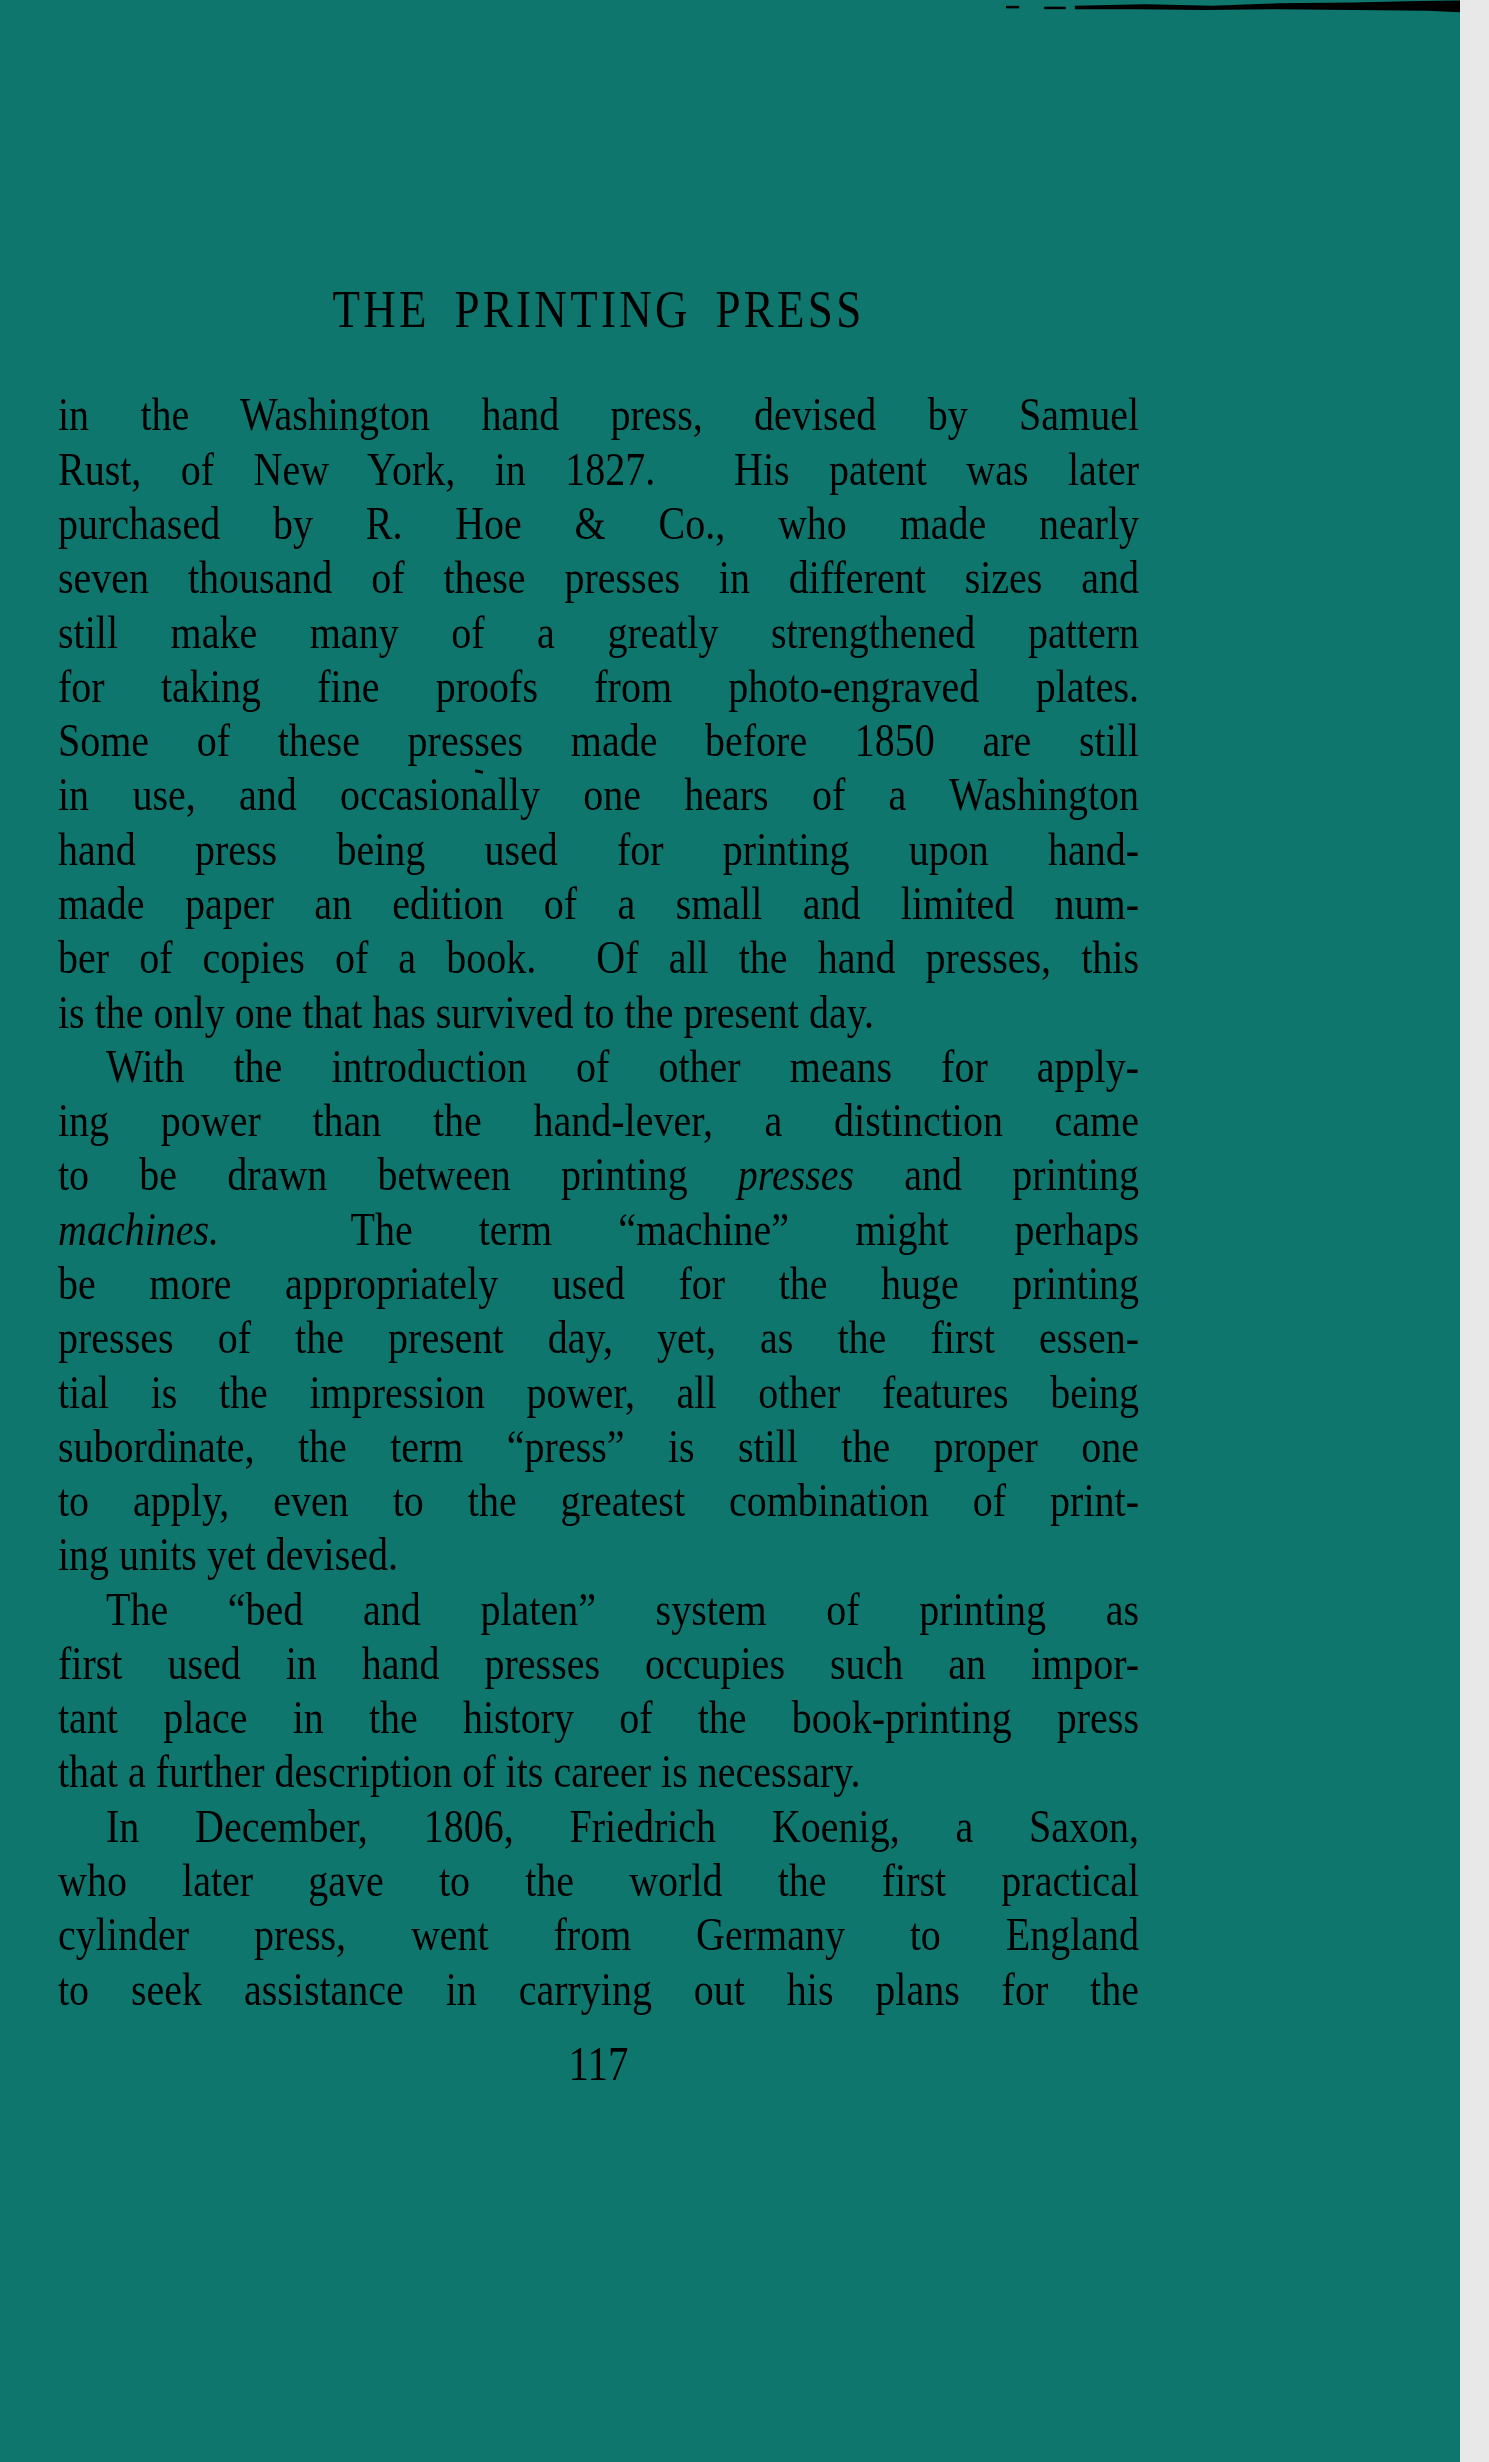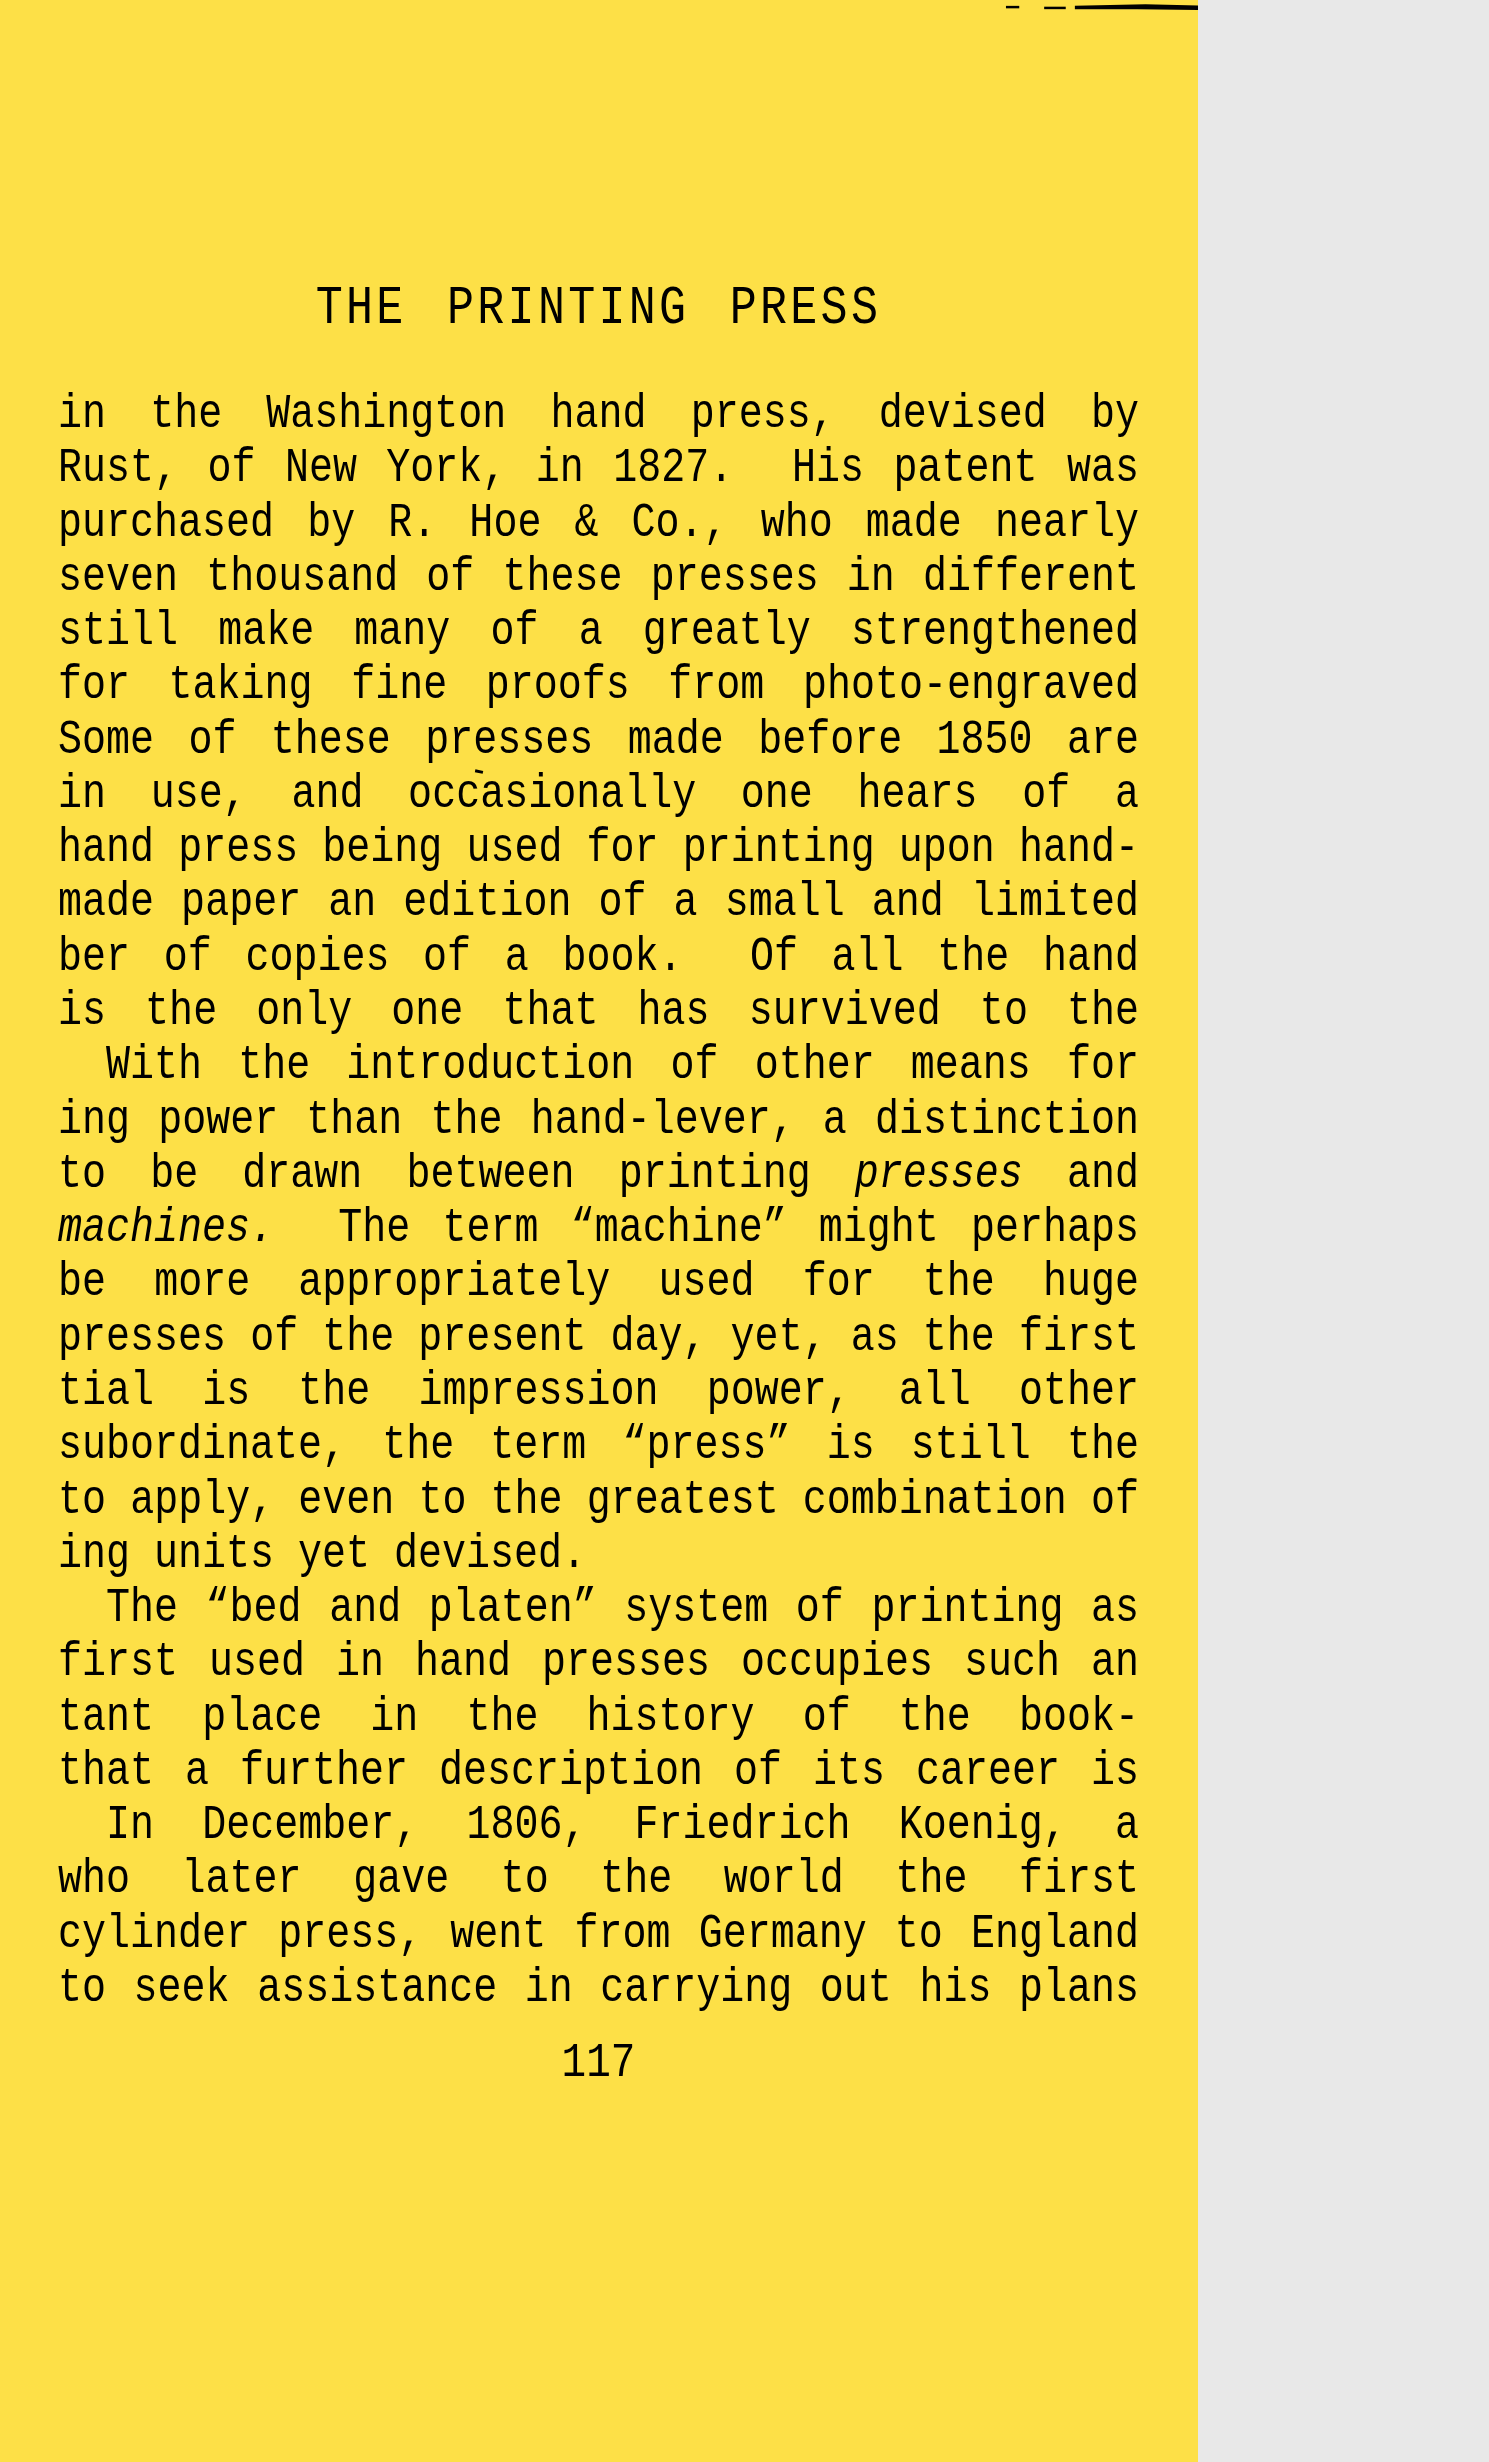--- a/index.html
+++ b/index.html
@@ -1,22 +1,22 @@
 <!DOCTYPE html>
 <html style="font-size:13.3px"><head>
 <meta charset="utf-8">
 <style>
   html, body { margin: 0; padding: 0; background: #e8e8e8; }
   .page {
     position: relative;
-    width: 1198px;
+    width: 1460px;
     height: 2462px;
-    background: #fde047;
+    background: #0f766e;
     overflow: hidden;
-    font-family: Liberation Mono, monospace;
+    font-family: Liberation Serif, serif;
     color: #000000;
   }
   .page-title {
     position: absolute;
     left: 58px;
     top: 283px;
     width: 1081px;
     text-align: center;
     font-size: 45px;
     letter-spacing: 3.3px;

